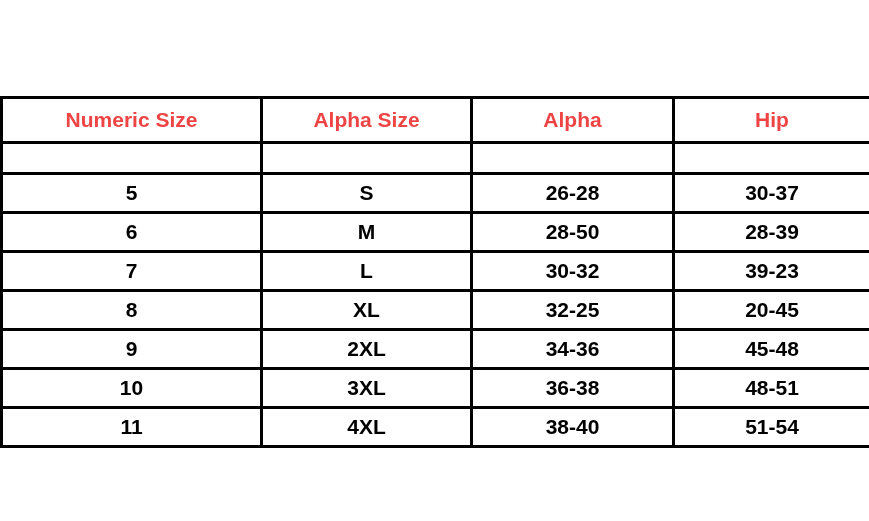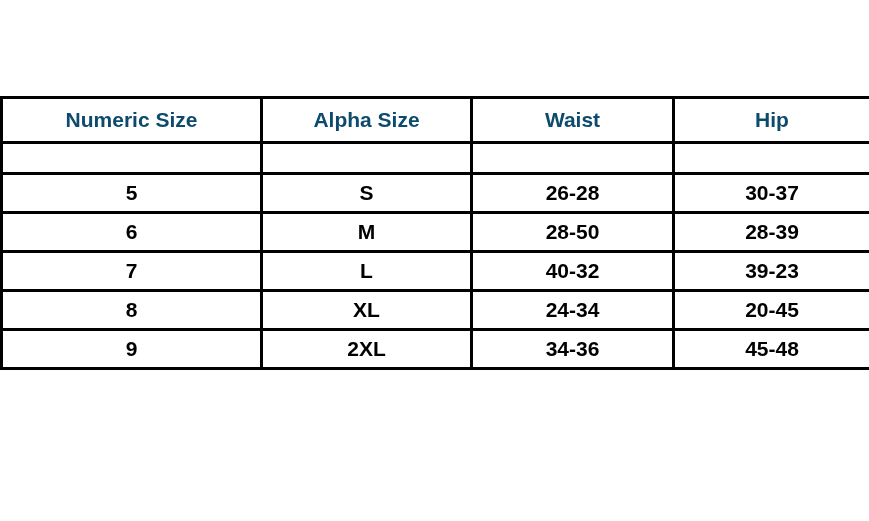--- a/index.html
+++ b/index.html
@@ -35,21 +35,21 @@
     border: 3px solid #000000;
     text-align: center;
     vertical-align: middle;
     padding: 0;
     font-size: 21px;
     color: #000000;
     font-weight: bold;
     font-family: "Liberation Sans", sans-serif;
   }
   table.size-chart thead th {
-    color: #0c4a6e;
+    color: #ef4444;
     font-size: 21px;
     font-weight: bold;
     height: 42px;
   }
   table.size-chart tr.spacer-row td {
     height: 28px;
   }
   table.size-chart tbody td {
     height: 36px;
   }
@@ -67,21 +67,21 @@
       <colgroup>
         <col class="c0">
         <col class="c1">
         <col class="c2">
         <col class="c3">
       </colgroup>
       <thead>
         <tr>
           <th>Numeric Size</th>
           <th>Alpha Size</th>
-          <th>Waist</th>
+          <th>Alpha</th>
           <th>Hip</th>
         </tr>
       </thead>
       <tbody>
         <tr class="spacer-row">
           <td></td>
           <td></td>
           <td></td>
           <td></td>
         </tr>
@@ -93,31 +93,43 @@
         </tr>
         <tr>
           <td>6</td>
           <td>M</td>
           <td>28-50</td>
           <td>28-39</td>
         </tr>
         <tr>
           <td>7</td>
           <td>L</td>
-          <td>40-32</td>
+          <td>30-32</td>
           <td>39-23</td>
         </tr>
         <tr>
           <td>8</td>
           <td>XL</td>
-          <td>24-34</td>
+          <td>32-25</td>
           <td>20-45</td>
         </tr>
         <tr>
           <td>9</td>
           <td>2XL</td>
           <td>34-36</td>
           <td>45-48</td>
         </tr>
+        <tr>
+          <td>10</td>
+          <td>3XL</td>
+          <td>36-38</td>
+          <td>48-51</td>
+        </tr>
+        <tr>
+          <td>11</td>
+          <td>4XL</td>
+          <td>38-40</td>
+          <td>51-54</td>
+        </tr>
       </tbody>
     </table>
   </div>
 </div>
 
 </body></html>

